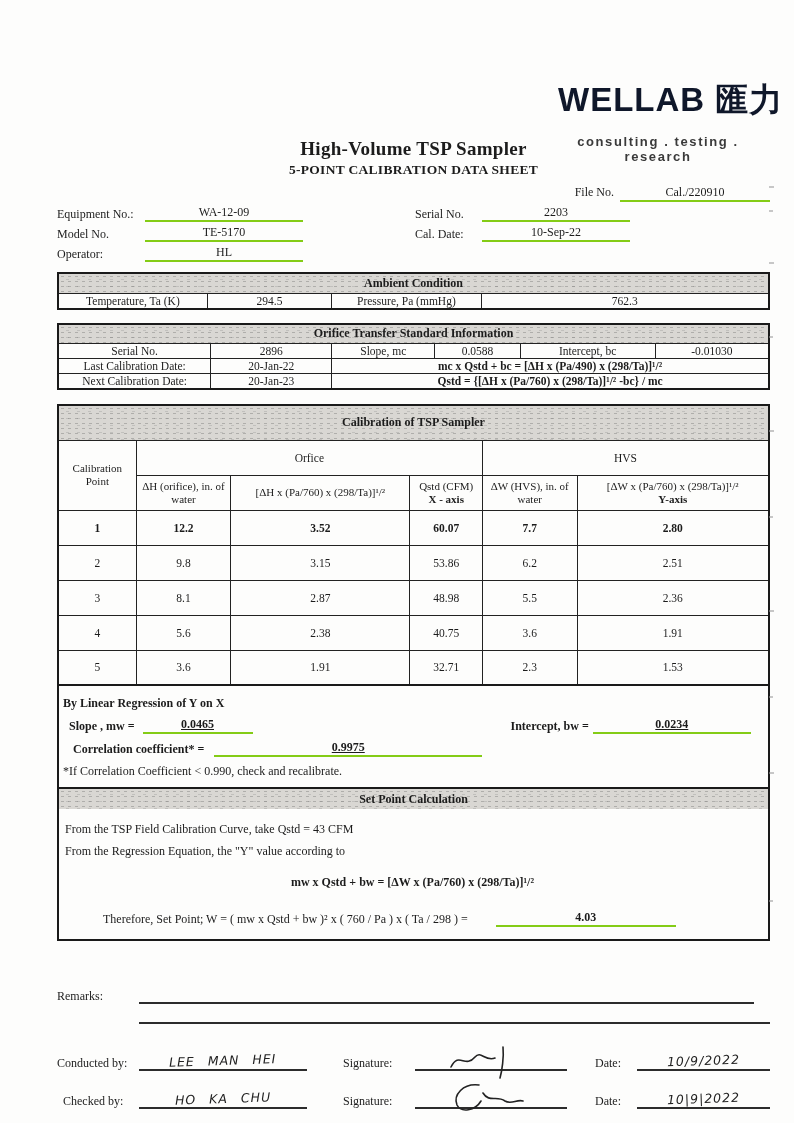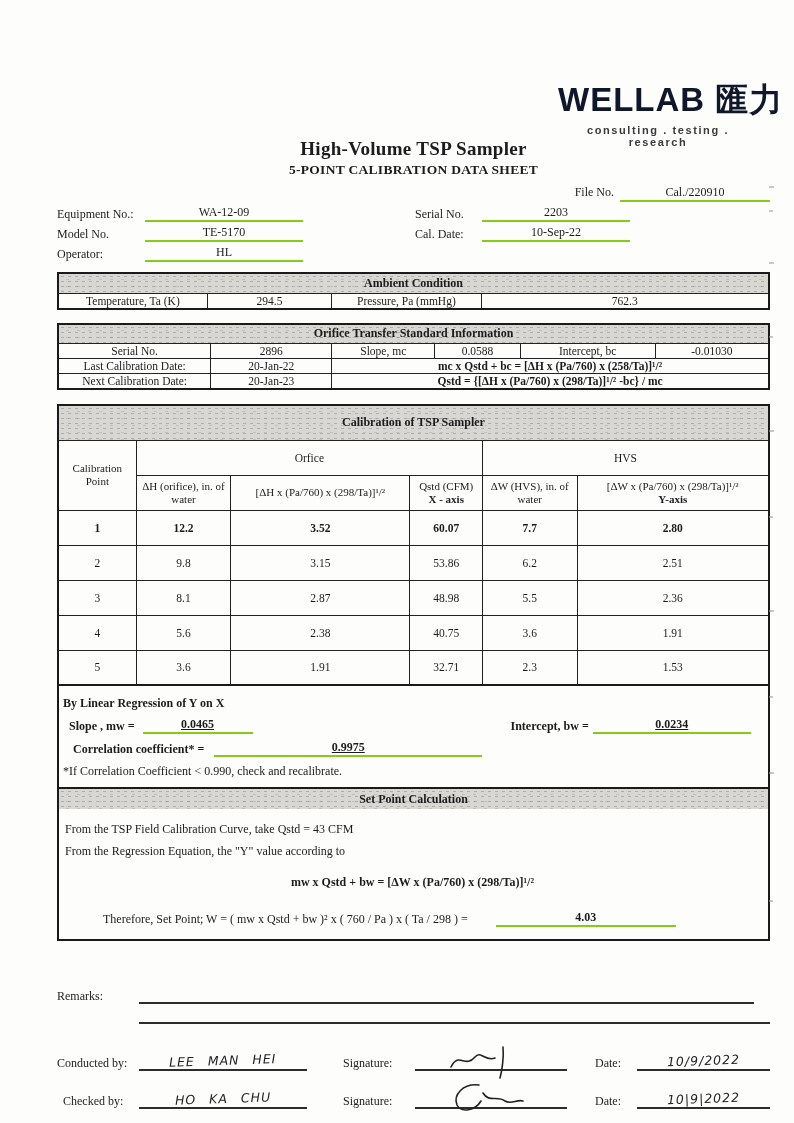--- a/index.html
+++ b/index.html
@@ -8,21 +8,21 @@
     position:relative; width:794px; height:1123px; margin:0 auto;
     background:#fdfdfc; color:#1c1c1c;
     font-family:"Liberation Serif", serif; font-size:12px;
     overflow:hidden;
   }
   .main { position:absolute; left:57px; top:16px; width:713px; }
 
   
   .logo { position:absolute; top:78px; right:36px; width:200px; text-align:center; }
   .logo-line { font-family:"Liberation Sans", sans-serif; font-weight:bold; font-size:33px; letter-spacing:1px; color:#0f172a; white-space:nowrap; }
-  .logo-tag { font-family:"Liberation Sans", sans-serif; font-weight:bold; font-size:11px; letter-spacing:1.6px; color:#3a3a3a; margin-top:1px; }
+  .logo-tag { font-family:"Liberation Sans", sans-serif; font-weight:bold; font-size:13px; letter-spacing:1.6px; color:#3a3a3a; margin-top:11px; }
 
   .title { margin-top:122px; text-align:center; font-weight:bold; font-size:19px; letter-spacing:.3px; }
   .subtitle { text-align:center; font-weight:bold; font-size:13.5px; margin-top:2px; letter-spacing:.3px; }
 
   .u { display:inline-block; border-bottom:2px solid #84cc16; text-align:center; line-height:15px; }
 
   .fileno { margin-top:7px; text-align:right; font-size:12px; }
   .fileno .u { width:150px; margin-left:6px; }
 
   .inforow { display:flex; align-items:flex-end; height:20px; font-size:12px; }
@@ -143,21 +143,21 @@
         <td style="width:21.5%">Serial No.</td>
         <td style="width:17%">2896</td>
         <td style="width:14.5%">Slope, mc</td>
         <td style="width:12%">0.0588</td>
         <td style="width:19%">Intercept, bc</td>
         <td style="width:16%">-0.01030</td>
       </tr>
       <tr>
         <td>Last Calibration Date:</td>
         <td>20-Jan-22</td>
-        <td class="formula" colspan="4">mc x Qstd + bc = [ΔH x (Pa/760) x (258/Ta)]¹/²</td>
+        <td class="formula" colspan="4">mc x Qstd + bc = [ΔH x (Pa/490) x (298/Ta)]¹/²</td>
       </tr>
       <tr>
         <td>Next Calibration Date:</td>
         <td>20-Jan-23</td>
         <td class="formula" colspan="4">Qstd = {[ΔH x (Pa/760) x (298/Ta)]¹/² -bc} / mc</td>
       </tr>
     </tbody>
       </table>
 
     <table class="boxed tbl-cal">

